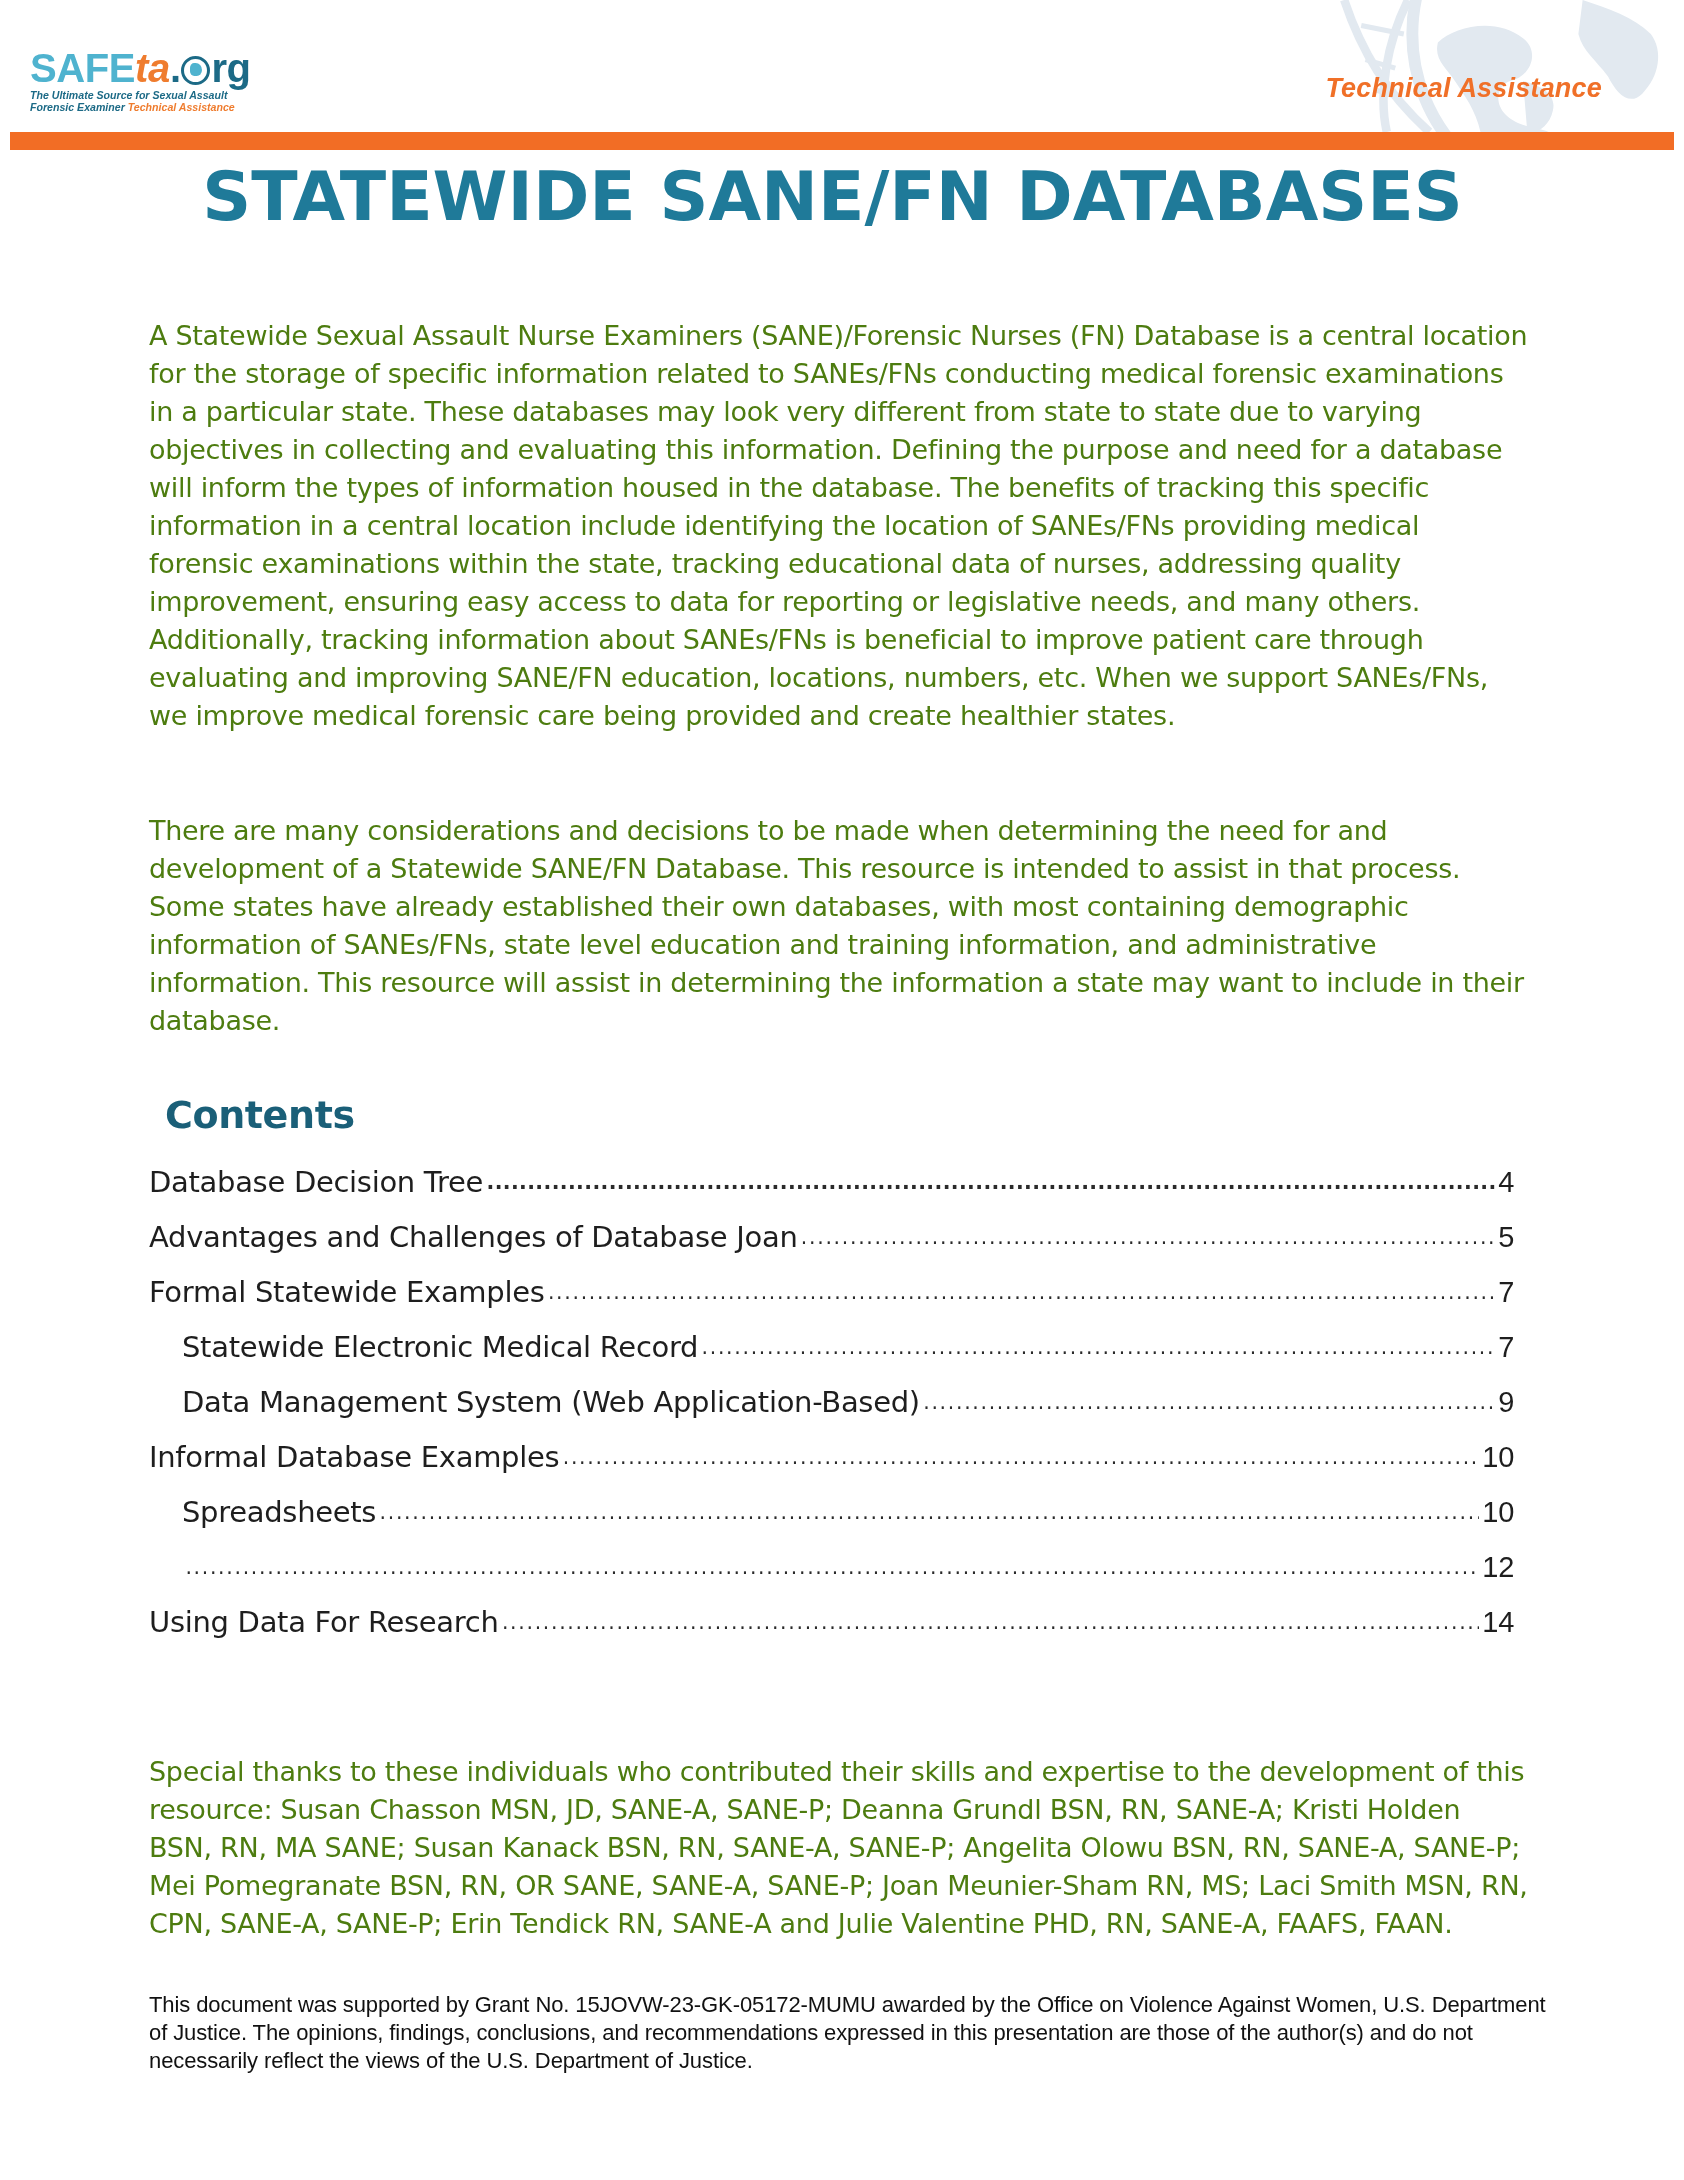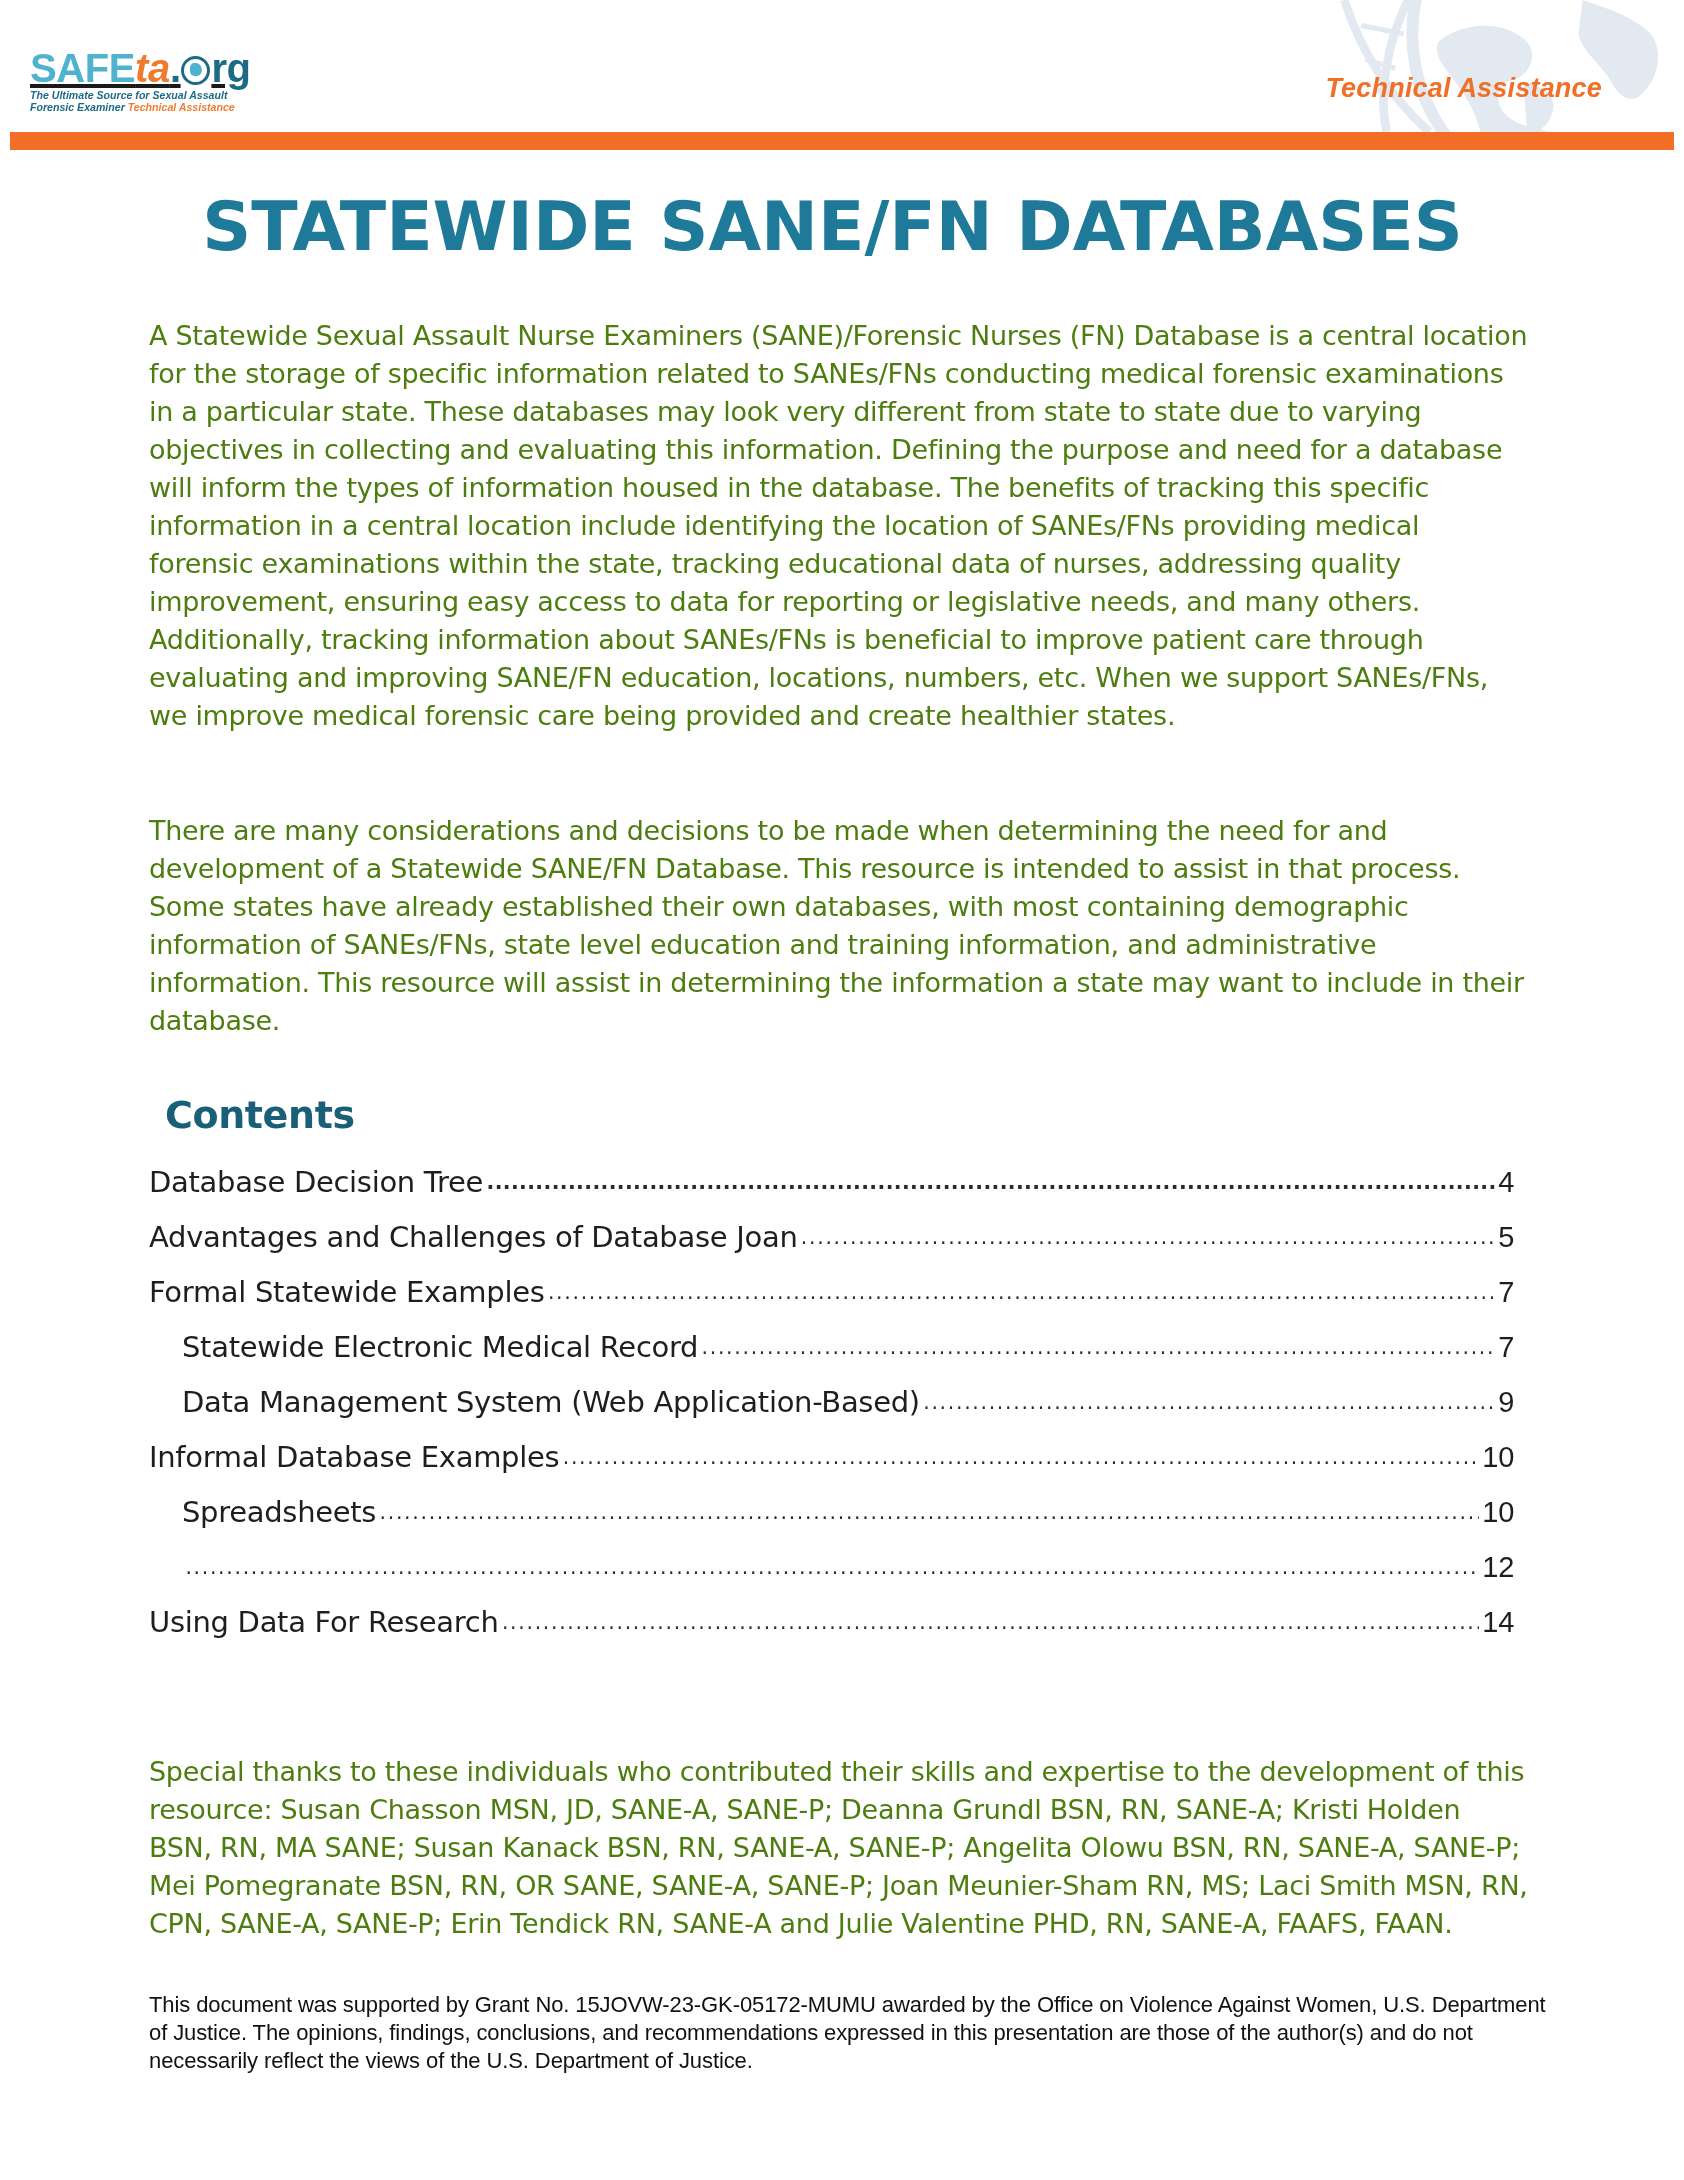--- a/index.html
+++ b/index.html
@@ -1,35 +1,35 @@
 <!DOCTYPE html>
 <html style="font-size:13.6px"><head>
 <meta charset="utf-8">
 <style>
   html, body { margin: 0; padding: 0; background: #ffffff; }
   body { width: 1685px; height: 2181px; position: relative; overflow: hidden; font-family: "DejaVu Sans", sans-serif; color: #1a1a1a; }
 
   
   .watermark { position: absolute; right: 0; top: 0; width: 358px; height: 132px; overflow: hidden; }
   .logo { position: absolute; left: 30px; top: 48px; width: 239px; height: 68px; }
-  .logo-main { font-family: "Liberation Sans", sans-serif; font-weight: bold; font-size: 40px; line-height: 41px; letter-spacing: -0.4px; white-space: nowrap; text-decoration: underline; }
+  .logo-main { font-family: "Liberation Sans", sans-serif; font-weight: bold; font-size: 40px; line-height: 41px; letter-spacing: -0.4px; white-space: nowrap; }
   .logo-safe { color: #4fb3cf; }
   .logo-ta { color: #ef7c2e; font-style: italic; }
   .logo-dot { color: #1c6a86; }
   .logo-globe { display: inline-block; width: 29px; height: 29px; border: 3.4px solid #1c6a86; border-radius: 50%; vertical-align: -2.6px; box-sizing: border-box; position: relative; margin: 0 0.9px; }
   .logo-globe::after { content: ""; position: absolute; left: 5.1px; top: 4.3px; width: 12px; height: 13.6px; background: #4fb3cf; border-radius: 40% 60% 50% 40%; }
   .logo-rg { color: #1c6a86; }
   .logo-tag { font-family: "Liberation Sans", sans-serif; font-style: italic; font-weight: bold; font-size: 10.6px; line-height: 12px; color: #1c6a86; white-space: nowrap; }
   .logo-tag .orange { color: #ef7c2e; }
 
   .ta-label { position: absolute; right: 83px; top: 73px; font-family: "Liberation Sans", sans-serif; font-style: italic; font-weight: bold; font-size: 27px; color: #f07028; letter-spacing: 0.2px; }
   .orange-bar { position: absolute; left: 10.2px; top: 132px; width: 1664px; height: 18px; background: #f26d25; }
 
   
-  .title { position: absolute; left: 0; width: 1665px; top: 184px; text-align: center; font-family: "DejaVu Sans", sans-serif; font-weight: bold; font-size: 68px; line-height: 85px; color: #1f7a99; letter-spacing: 0px; }
+  .title { position: absolute; left: 0; width: 1665px; top: 154px; text-align: center; font-family: "DejaVu Sans", sans-serif; font-weight: bold; font-size: 68px; line-height: 85px; color: #1f7a99; letter-spacing: 0px; }
 
   
   .para { position: absolute; left: 149px; width: 1380px; font-family: "DejaVu Sans", sans-serif; font-size: 27px; line-height: 38px; color: #4d7c0f; letter-spacing: -0.3px; }
   .p1 { top: 317px; }
   .p2 { top: 812px; }
 
   .contents-h { position: absolute; left: 149px; top: 1075px; font-family: "DejaVu Sans", sans-serif; font-weight: bold; font-size: 38px; line-height: 48px; color: #1a5f78; letter-spacing: -0.4px; }
 
   .toc { position: absolute; left: 149px; width: 1365px; top: 1154px; margin: 0; padding: 0; list-style: none; }
   .toc-item { display: flex; align-items: center; height: 55px; font-family: "DejaVu Sans", sans-serif; font-size: 29px; line-height: 48px; color: #1e1e1e; letter-spacing: -0.3px; cursor: pointer; }

